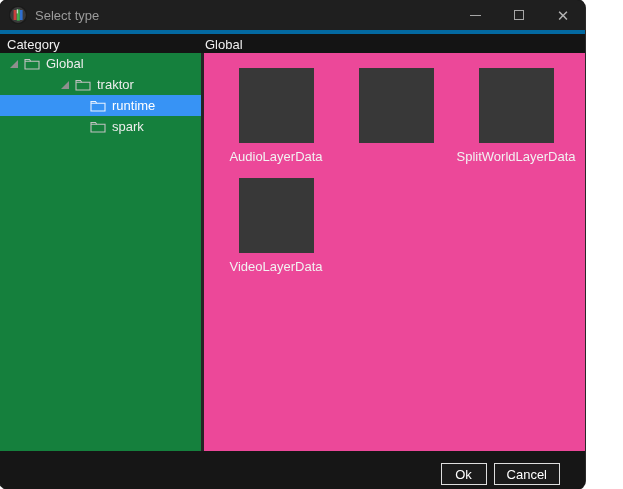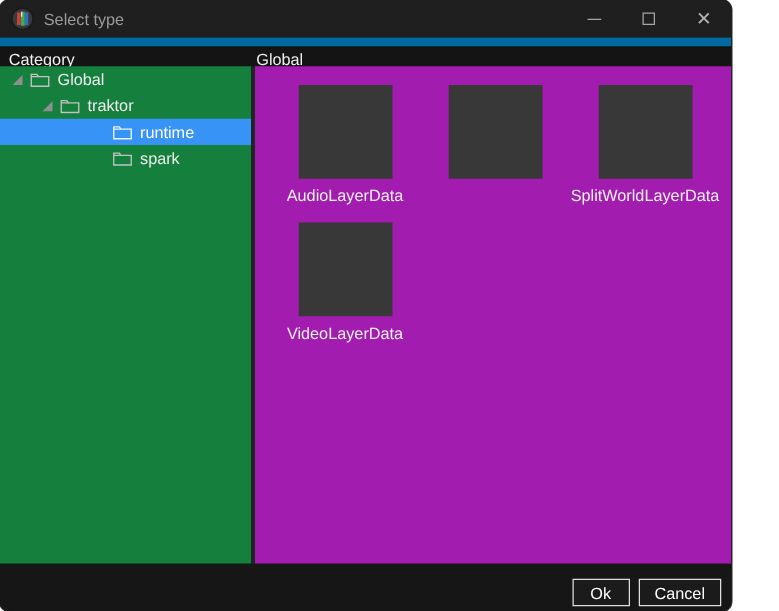--- a/index.html
+++ b/index.html
@@ -20,63 +20,63 @@
   .win-btn {
     width: 44px; height: 100%; display: flex; align-items: center; justify-content: center;
     color: #a6a6a6; background: transparent; border: none; cursor: default;
   }
   .glyph-min { display: block; width: 11px; height: 1px; background: #a6a6a6; }
   .glyph-max { display: block; width: 10px; height: 10px; border: 1px solid #a6a6a6; }
   .glyph-close { font-size: 15px; line-height: 1; color: #b4b4b4; }
   
   .col-headers {
     position: absolute; top: 30px; left: 0; right: 0; height: 23px;
-    background: #141414; border-top: 7px solid #0369a1;
+    background: #141414; border-top: 4px solid #0369a1;
   }
   .col-header { position: absolute; top: 3px; font-size: 13px; color: #f0f0f0; }
   .col-header.category { left: 7px; }
   .col-header.types { left: 205px; }
   
   .content { position: absolute; top: 53px; left: 0; right: 0; height: 398px; display: flex; }
   .left-panel { width: 201px; background: #15803d; overflow: hidden; }
   .splitter { width: 3px; background: #242424; }
-  .right-panel { flex: 1; background: #a21caf; overflow: hidden; }
+  .right-panel { flex: 1; background: #ec4899; overflow: hidden; }
   
   .tree-row {
     height: 21px; display: flex; align-items: center;
     font-size: 13px; color: #ededed; white-space: nowrap; cursor: default;
   }
   .tree-row.selected { background: #3793f5; color: #ffffff; }
   .expander {
     width: 0; height: 0; flex: 0 0 auto;
     border-left: 8px solid transparent; border-bottom: 8px solid #8f8f8f;
     margin-right: 6px;
   }
   .folder-svg { flex: 0 0 auto; margin-right: 6px; }
   .indent-0 { padding-left: 10px; }
-  .indent-1 { padding-left: 34px; }
+  .indent-1 { padding-left: 16px; margin-left: 45px; }
   .indent-2 { padding-left: 90px; }
   
   .grid { padding: 15px 0 0 12px; display: flex; flex-wrap: wrap; width: 380px; }
   .tile {
     width: 120px; height: 110px; display: flex; flex-direction: column; align-items: center;
     cursor: default;
   }
   .thumb { width: 75px; height: 75px; background: #383838; }
   .tile.selected .thumb { background: #0d7ccf; }
   .tile-label {
     margin-top: 4px; font-size: 13px; color: #f2f2f2; white-space: nowrap;
     padding: 2px 6px; line-height: 15px;
   }
   .tile.selected .tile-label { background: #1583d6; color: #ffffff; padding: 2px 14px; }
   
   .footer {
     position: absolute; bottom: 0; left: 0; right: 0; height: 38px;
     background: #161616; display: flex; justify-content: flex-end; align-items: flex-start;
-    padding: 12px 8px 0 0; gap: 7px;
+    padding: 12px 25px 0 0; gap: 7px;
   }
   .dlg-btn {
     height: 22px; min-width: 46px; padding: 0 12px;
     background: #1b1b1b; border: 1px solid #dedede; color: #ffffff;
     font-size: 13px; font-family: "Liberation Sans", sans-serif; cursor: default;
     display: flex; align-items: center; justify-content: center;
   }
 </style>
 </head>
 <body>

